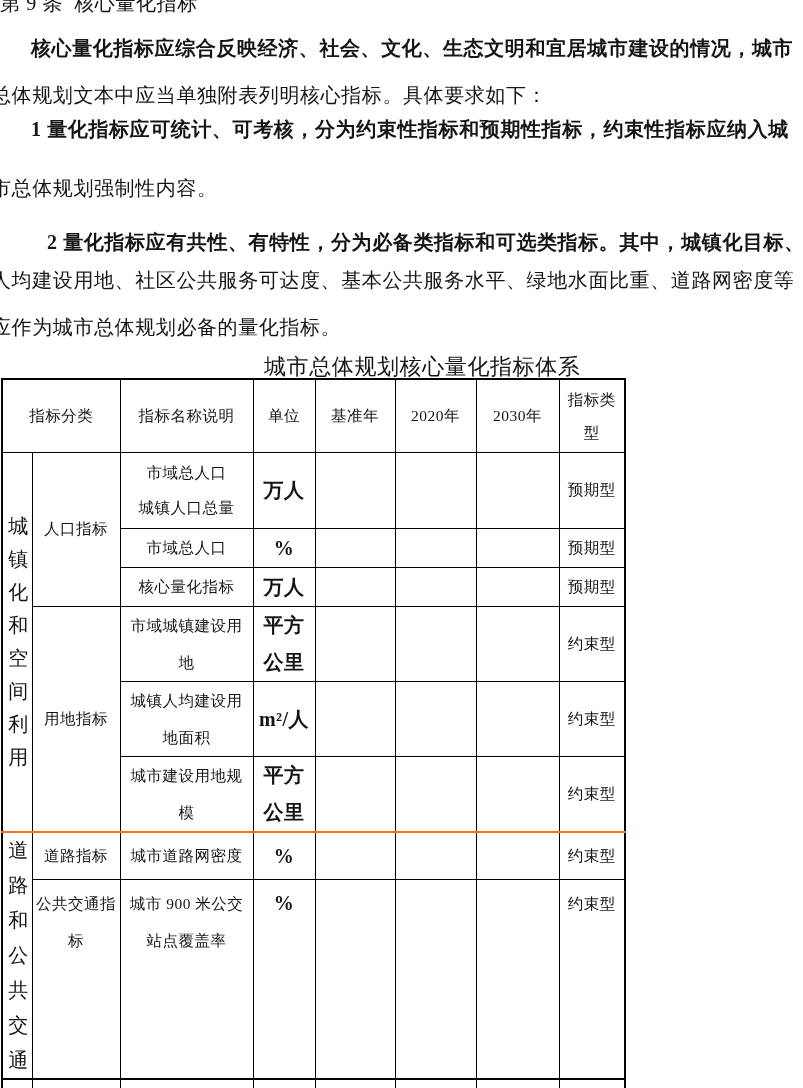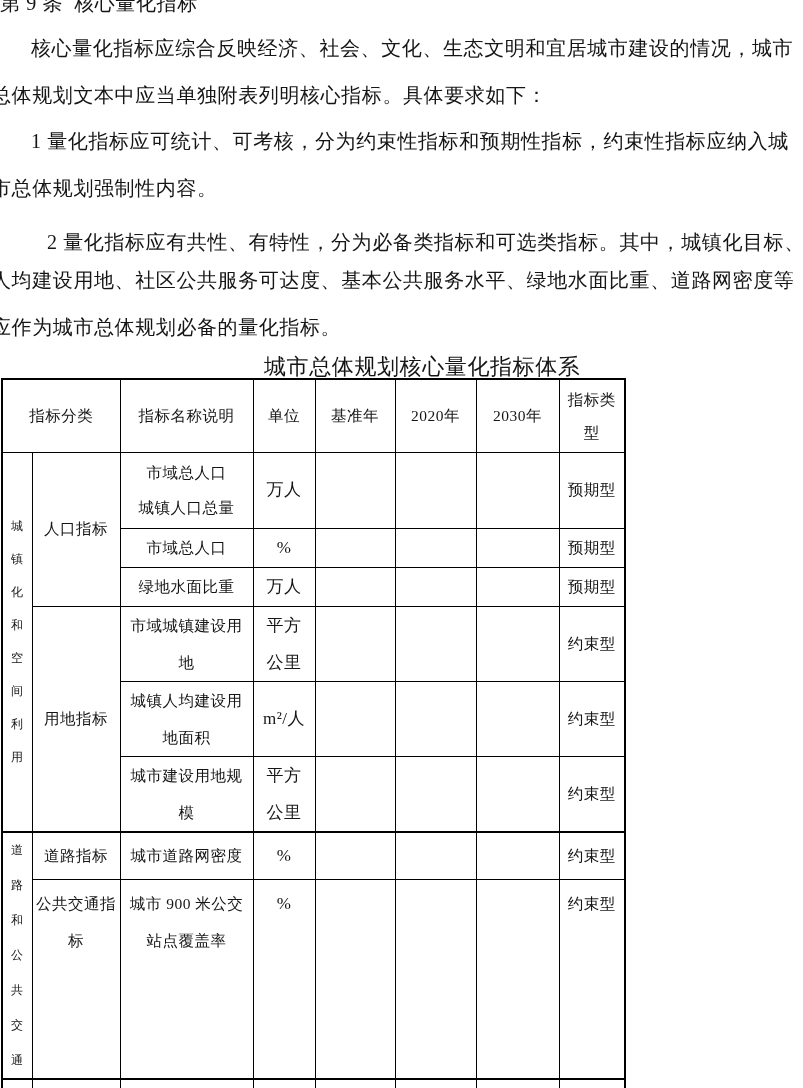--- a/index.html
+++ b/index.html
@@ -1,44 +1,44 @@
 <!DOCTYPE html>
 <html><head>
 <meta charset="utf-8">
 <style>
   html,body{margin:0;padding:0;background:#fff;}
   body{position:relative;width:803px;height:1088px;overflow:hidden;
        font-family:"Liberation Serif","DejaVu Serif",serif;color:#151515;}
   
   .line{position:absolute;white-space:pre;font-size:20px;letter-spacing:0.6px;line-height:22px;}
   .heading{top:-8px;left:0;}
-  .indent{left:31px;}
+  .indent{left:31px;font-weight:bold;}
   .hang{left:-9px;}
   .p1l1{top:37px;} .p1l2{top:84px;}
-  .p2l1{top:130px;} .p2l2{top:177px;}
+  .p2l1{top:118px;} .p2l2{top:177px;}
   .p3l1{top:231px;margin-left:16px;} .p3l2{top:269px;} .p3l3{top:316px;}
   .tbl-title{position:absolute;top:352px;left:264px;font-size:22px;letter-spacing:0.6px;white-space:pre;}
   
   table.core{position:absolute;left:1px;top:378px;width:624px;
              border-collapse:collapse;table-layout:fixed;border:2px solid #000;}
   td{border:1px solid #000;text-align:center;vertical-align:middle;
      font-size:15.5px;letter-spacing:0.5px;line-height:36px;padding:0;overflow:hidden;}
   td.name{padding:0 6px;line-height:37px;}
   td.prewrap{white-space:pre-line;line-height:35px;}
   .hrow td{line-height:33px;}
   .wrap3{display:inline-block;width:3.3em;line-height:33px;}
   .wrap2{display:inline-block;width:2.2em;line-height:37px;}
   .vcell{vertical-align:middle;}
   .vtext{width:18px;margin:0 auto;word-break:break-all;text-align:center;
-         line-height:33px;font-size:12px;}
+         line-height:33px;font-size:20px;}
   .vtext.b{line-height:35px;}
-  tr.r7 td{border-top:2px solid #000000;}
+  tr.r7 td{border-top:2px solid #f97316;}
   tr.r9 td{border-top:2px solid #000;vertical-align:top;}
   td.va-top{vertical-align:top;padding-top:5px;line-height:37px;}
-  .unit{font-size:17px;}
+  .unit{font-size:20px;font-weight:bold;}
 </style>
 </head>
 <body>
 
 <div class="line heading">第 9 条  核心量化指标</div>
 <div class="line indent p1l1">核心量化指标应综合反映经济、社会、文化、生态文明和宜居城市建设的情况，城市</div>
 <div class="line hang p1l2">总体规划文本中应当单独附表列明核心指标。具体要求如下：</div>
 <div class="line indent p2l1">1 量化指标应可统计、可考核，分为约束性指标和预期性指标，约束性指标应纳入城</div>
 <div class="line hang p2l2">市总体规划强制性内容。</div>
 <div class="line indent p3l1">2 量化指标应有共性、有特性，分为必备类指标和可选类指标。其中，城镇化目标、</div>
@@ -86,21 +86,21 @@
   <tr style="height:39px">
     <td class="name">市域总人口</td>
     <td class="unit">%</td>
     <td></td>
     <td></td>
     <td></td>
     <td>预期型</td>
   </tr>
 
   <tr style="height:39px">
-    <td class="name">绿地水面比重</td>
+    <td class="name">核心量化指标</td>
     <td class="unit">万人</td>
     <td></td>
     <td></td>
     <td></td>
     <td>预期型</td>
   </tr>
 
   <tr style="height:73px">
     <td rowspan="3">用地指标</td>
     <td class="name">市域城镇建设用地</td>

